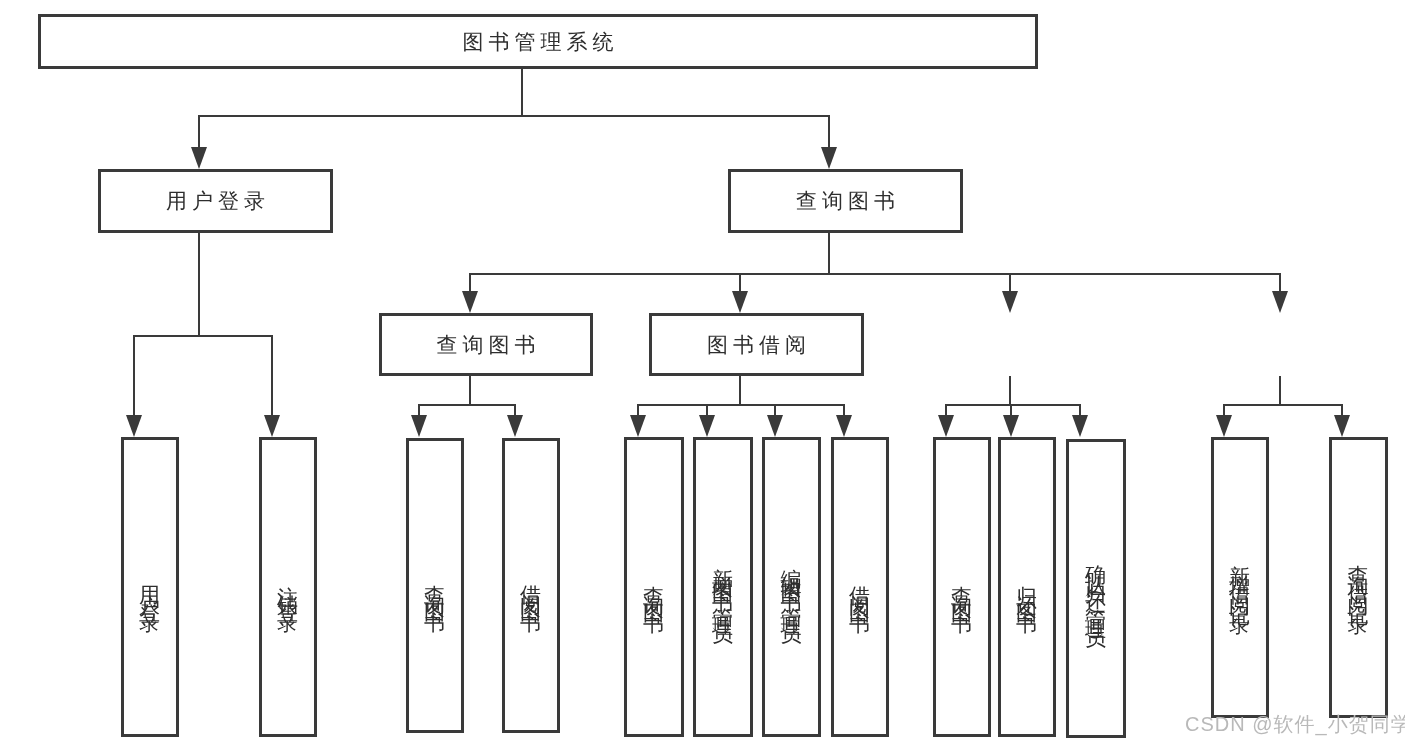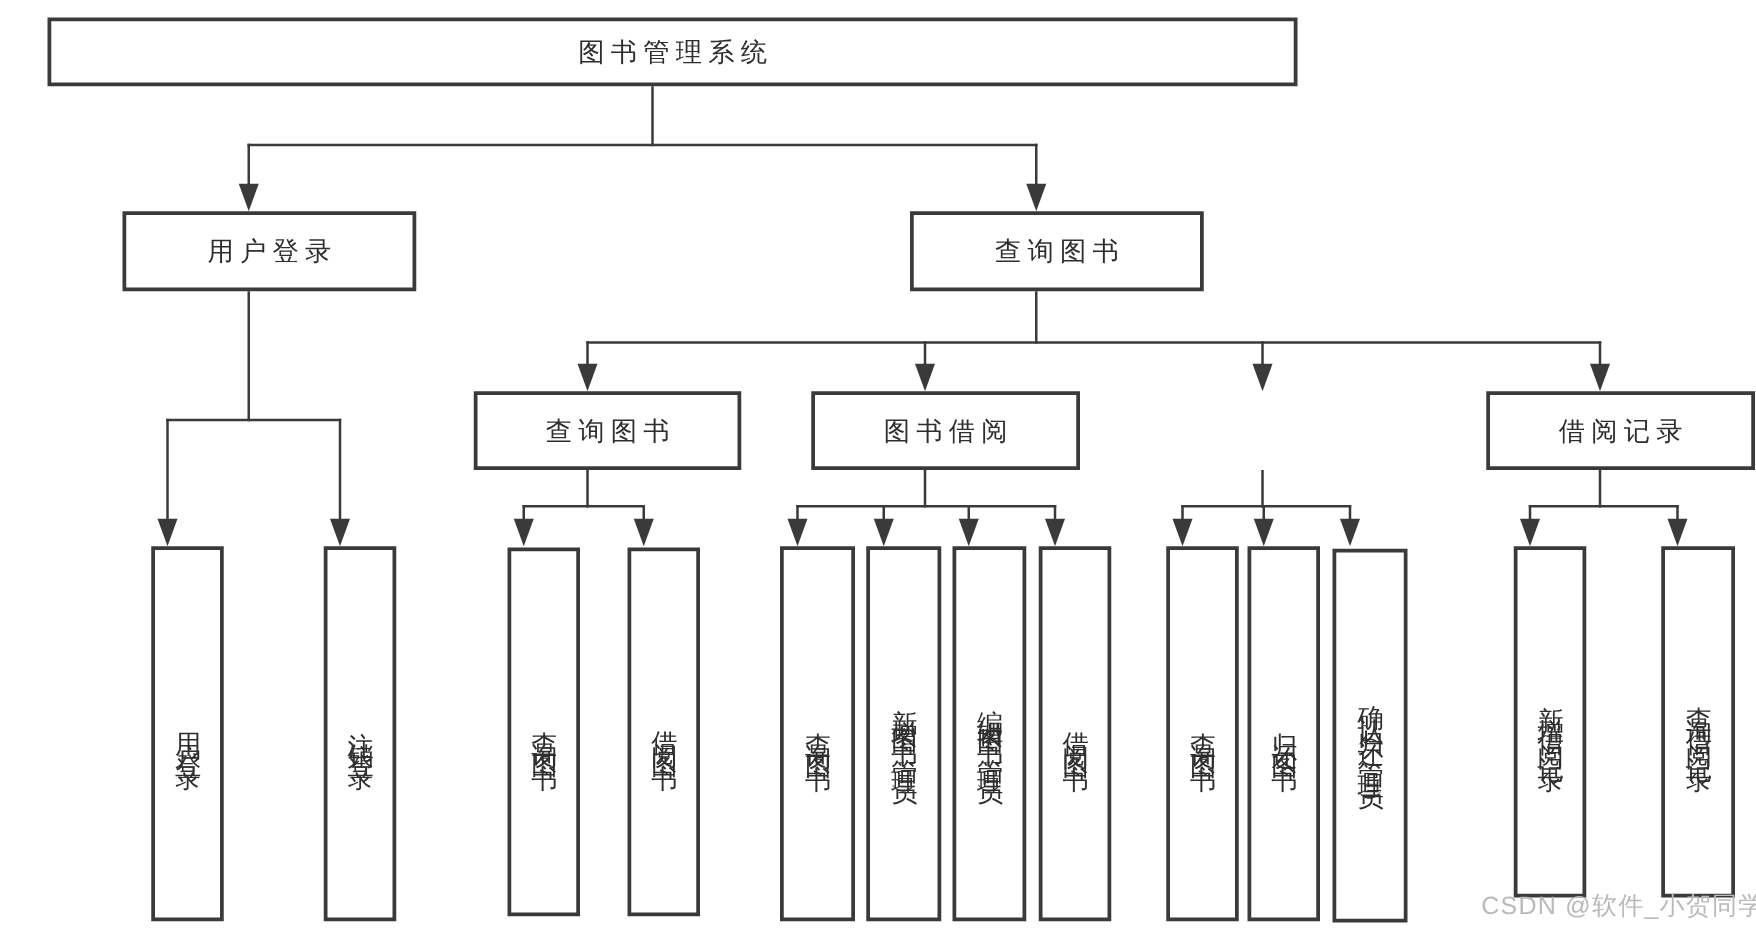--- a/index.html
+++ b/index.html
@@ -90,23 +90,20 @@
   <div class="arrowhead" style="left:1002px;top:291px;"></div>
   <div class="line" style="left:1279px;top:273px;width:2px;height:19px;"></div>
   <div class="arrowhead" style="left:1272px;top:291px;"></div>
 
   <div class="box hbox" style="left:363px;top:313px;width:214px;height:63px;">
     <span>查询图书</span>
   </div>
   <div class="box hbox" style="left:633px;top:313px;width:215px;height:63px;align-items:center;">
     <span>图书借阅</span>
   </div>
-  <div class="box hbox" style="left:1173px;top:313px;width:215px;height:63px;">
-    <span>借阅记录</span>
-  </div>
 
   <div class="line" style="left:469px;top:376px;width:2px;height:30px;"></div>
   <div class="line" style="left:418px;top:404px;width:98px;height:2px;"></div>
   <div class="line" style="left:418px;top:404px;width:2px;height:12px;"></div>
   <div class="arrowhead" style="left:411px;top:415px;"></div>
   <div class="line" style="left:514px;top:404px;width:2px;height:12px;"></div>
   <div class="arrowhead" style="left:507px;top:415px;"></div>
 
   <div class="line" style="left:739px;top:376px;width:2px;height:30px;"></div>
   <div class="line" style="left:637px;top:404px;width:208px;height:2px;"></div>

